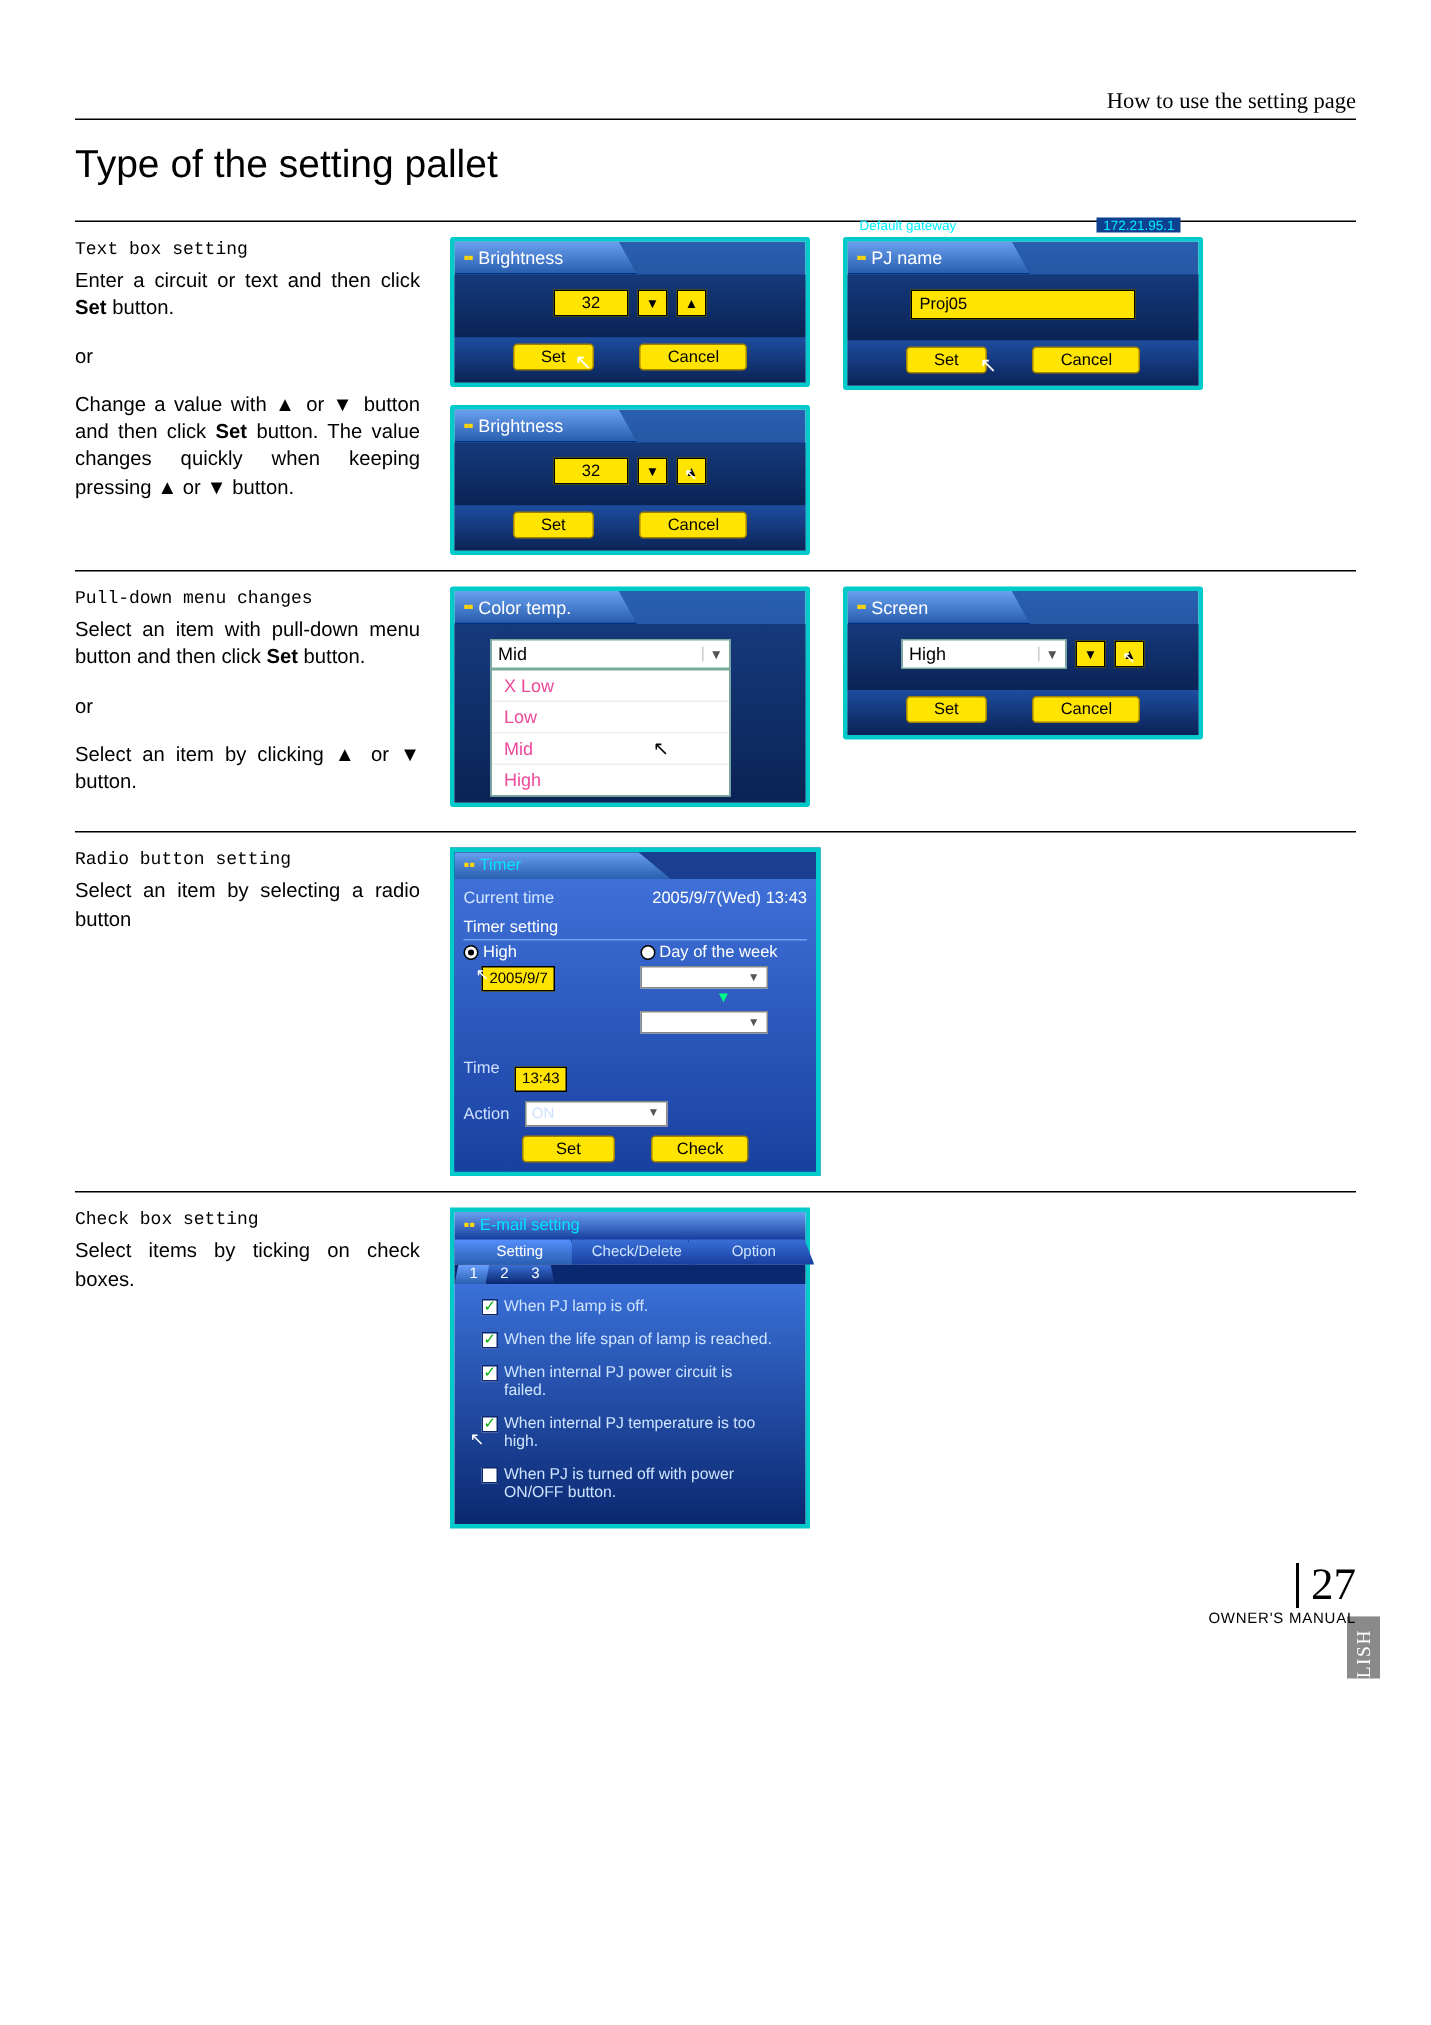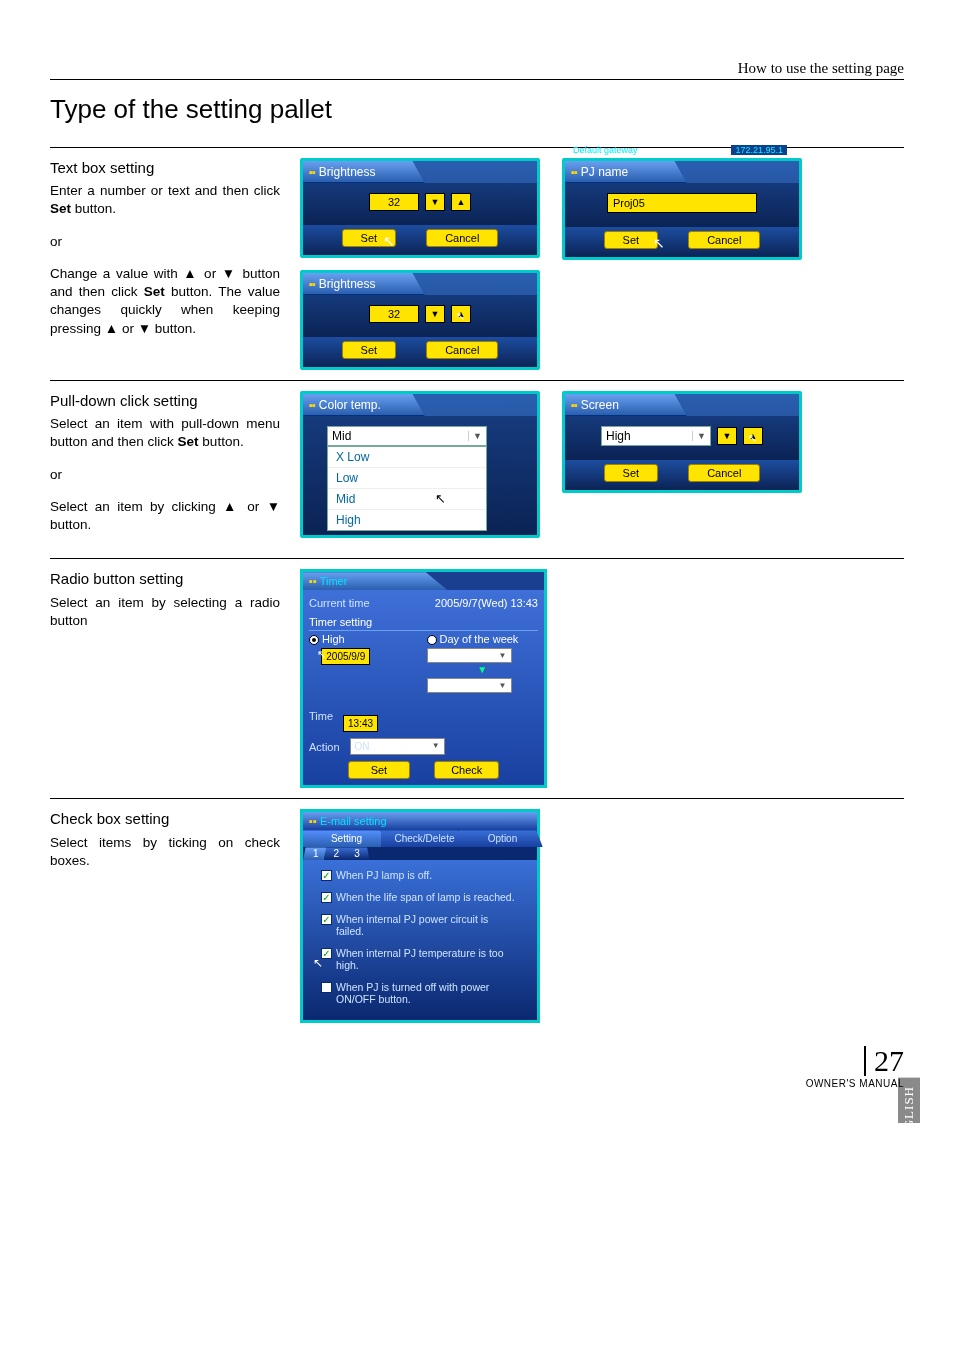--- a/index.html
+++ b/index.html
@@ -28,21 +28,21 @@
   .section {
     display: flex;
     gap: 20px;
     border-top: 1px solid #000;
     padding-top: 10px;
     margin-top: 10px;
     min-height: 150px;
   }
   .section:first-of-type { border-top: none; padding-top: 0; margin-top: 0;}
   .left-col { width: 230px; flex-shrink: 0; font-size: 13.5px; line-height: 1.35; text-align: justify; }
-  .left-col h3 { font-size: 15px; font-weight: normal; margin-bottom: 4px; }
+  .left-col h3 { font-size: 12px; font-weight: normal; margin-bottom: 4px; font-family: Liberation Mono, monospace; }
   .left-col p { margin-bottom: 14px; }
   .right-col { flex: 1; display: flex; gap: 22px; align-items: flex-start; flex-wrap: wrap;}
   .strong { font-weight: bold; }
 
   
   .panel {
     border: 3px solid #00caca;
     background: linear-gradient(#2a5fb0,#1a3e80);
     position: relative;
     padding: 0;
@@ -81,21 +81,21 @@
     pointer-events: none;
   }
 
   .dropdown-box {
     background:#fff; border:1px solid #7a9; font-size:12px; color:#000;
     display:flex; align-items:center; justify-content:space-between;
     padding: 2px 4px; width: 160px;
   }
   .dd-arrow { color:#555; font-size:9px; border-left:1px solid #ccc; padding-left:4px;}
   .dd-list { background:#fff; border:1px solid #7a9; font-size:12px; }
-  .dd-list div { padding: 3px 8px; border-top:1px solid #eee; color:#0369a1;}
+  .dd-list div { padding: 3px 8px; border-top:1px solid #eee; color:#ec4899;}
   .dd-list div:first-child{border-top:none;}
 
   .panel.sm { width: 240px; }
   .panel.md { width: 240px; }
 
   .timer-panel { width: 247px; border:3px solid #00caca; background:#1a3e90;}
   .timer-head { background: linear-gradient(#6aa0f0,#2a5fb0); color:#00e4ff; font-size:11px; padding:3px 6px; clip-path: polygon(0 0, 85% 0, 100% 100%, 0 100%); width:60%;}
   .timer-head .dots{color:#ffd800;}
   .timer-body { background: linear-gradient(#3f70d8,#1840a0); padding: 4px 6px; font-size:11px;}
   .timer-body .line { display:flex; justify-content:space-between; color:#cfe4ff; padding:3px 0;}
@@ -151,21 +151,21 @@
 </head>
 <body>
 
 <div class="header-label">How to use the setting page</div>
 <h1 class="page-title">Type of the setting pallet</h1>
 
 <div class="section">
   <div class="left-col">
     <h3>Text box setting</h3>
     <p>
-      <span>Enter a number or text and then click </span><span class="strong">Set</span><span> button.</span>
+      <span>Enter a circuit or text and then click </span><span class="strong">Set</span><span> button.</span>
     </p>
     <p>or</p>
     <p>
       <span>Change a value with ▲ or ▼ button and then click </span><span class="strong">Set</span><span> button.</span>
       <span>The value changes quickly when keeping pressing ▲ or ▼ button.</span>
     </p>
   </div>
   <div class="right-col">
     <div class="panel-col">
 
@@ -223,21 +223,21 @@
         <span class="pill-btn">Set</span>
         <span class="pill-btn">Cancel</span>
       </div>
       <span class="cursor" style="left:88px;bottom:6px;">↖</span>
     </div>
   </div>
 </div>
 
 <div class="section">
   <div class="left-col">
-    <h3>Pull-down click setting</h3>
+    <h3>Pull-down menu changes</h3>
     <p>
       <span>Select an item with pull-down menu button and then click </span><span class="strong">Set</span><span> button.</span>
     </p>
     <p>or</p>
     <p>Select an item by clicking ▲ or ▼ button.</p>
   </div>
   <div class="right-col">
 
     <div class="panel md">
       <div class="tab-header">
@@ -293,21 +293,21 @@
       <div class="timer-body">
         <div class="line">
           <span>Current time</span>
           <span style="color:#fff;">2005/9/7(Wed) 13:43</span>
         </div>
         <div class="subhead">Timer setting</div>
         <div class="radio-row">
           <div class="radio-col">
             <div><span class="radio-dot on"></span><span style="color:#fff;">High</span></div>
             <span class="cursor" style="position:relative;left:8px;top:-2px;color:#fff;font-size:11px;">↖</span>
-            <div class="y-field">2005/9/9</div>
+            <div class="y-field">2005/9/7</div>
           </div>
           <div class="radio-col">
             <div><span class="radio-dot"></span><span style="color:#fff;">Day of the week</span></div>
             <div class="w-dd">
                 <span></span>
                 <span class="tri">▼</span>
               </div>
             <span class="green-arrow">▼</span>
             <div class="w-dd">
                 <span></span>

